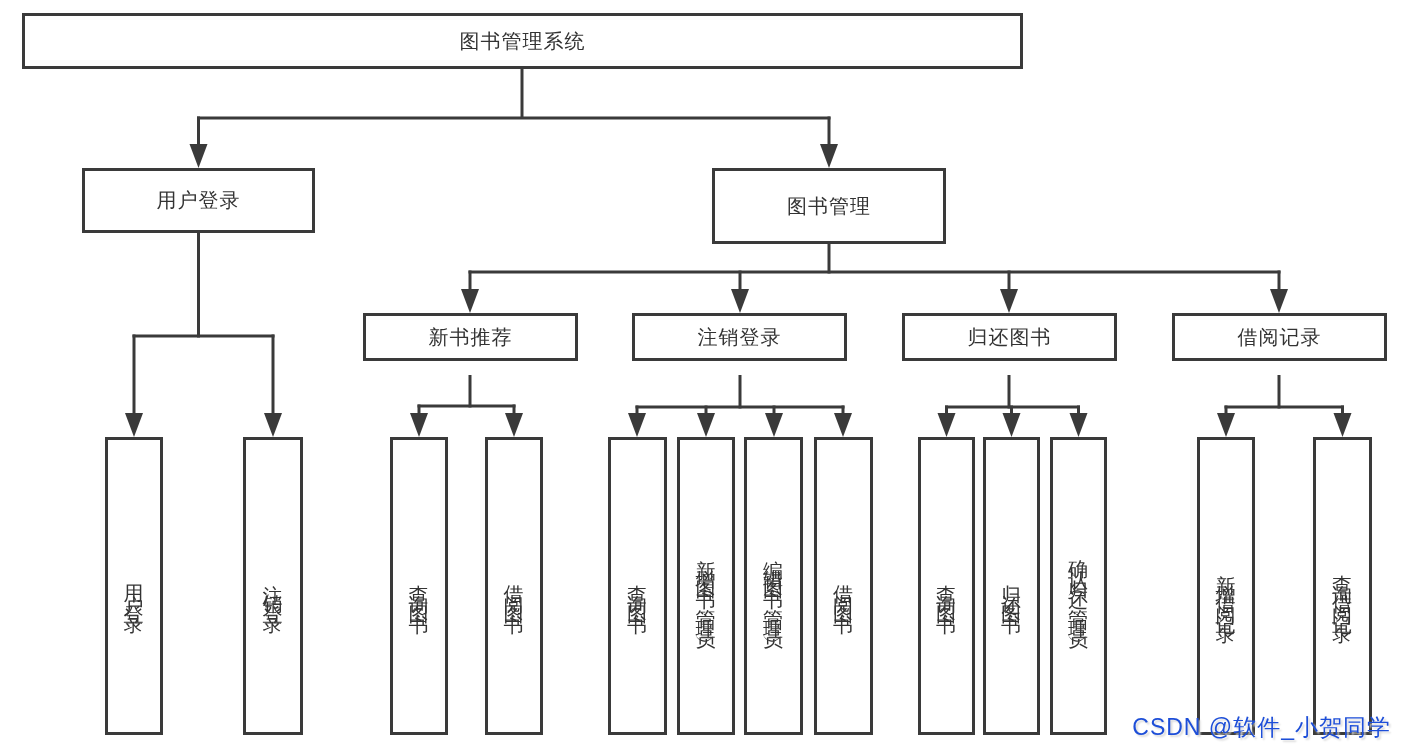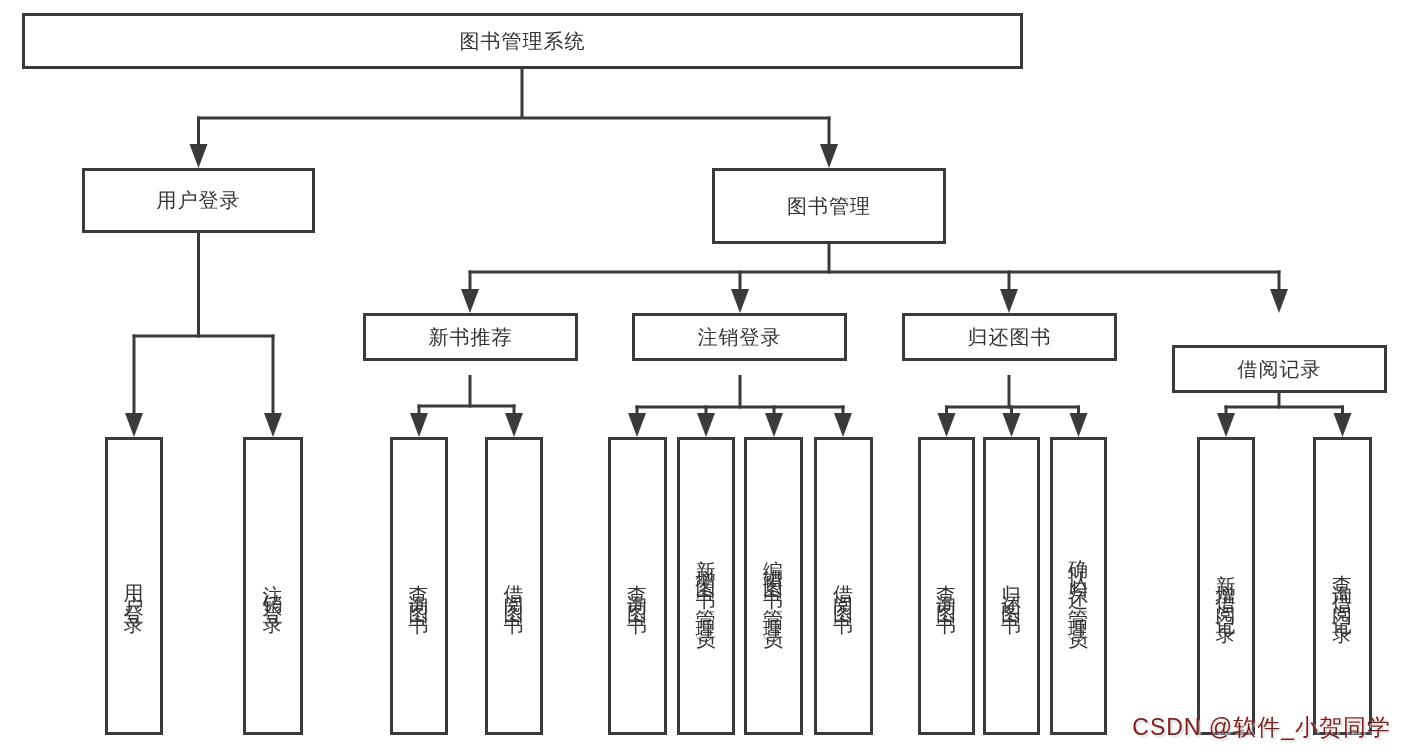--- a/index.html
+++ b/index.html
@@ -37,21 +37,21 @@
   }
   .root-node {
     left: 22px; top: 13px; width: 1001px; height: 56px;
   }
   .l2-a { left: 82px;  top: 168px; width: 233px; height: 65px; }
   .l2-b { left: 712px; top: 168px; width: 234px; height: 76px; }
   .l3 { top: 313px; width: 215px; height: 48px; }
   .l3-a { left: 363px; }
   .l3-b { left: 632px; }
   .l3-c { left: 902px; }
-  .l3-d { left: 1172px; margin-top: 32px; }
+  .l3-d { left: 1172px; }
   .leaf {
     top: 437px;
     height: 298px;
     writing-mode: vertical-rl;
     text-orientation: mixed;
     font-size: 20px;
     letter-spacing: 10px;
     line-height: 1;
     padding-top: 6px;
   }
@@ -66,21 +66,21 @@
   .leaf-9  { left: 918px;  width: 57px; }
   .leaf-10 { left: 983px;  width: 57px; }
   .leaf-11 { left: 1050px; width: 57px; }
   .leaf-12 { left: 1197px; width: 58px; }
   .leaf-13 { left: 1313px; width: 59px; }
   .watermark {
     position: absolute;
     right: 14px;
     bottom: 4px;
     font-size: 23px;
-    color: #7f1d1d;
+    color: #1d4ed8;
     text-shadow: 2px 2px 2px #d9d9d9;
     letter-spacing: 1px;
     white-space: nowrap;
     z-index: 5;
   }
   .line { stroke: #3a3a3a; stroke-width: 3; fill: none; }
   .arrowhead { fill: #3a3a3a; stroke: none; }
 </style>
 </head>
 <body>

